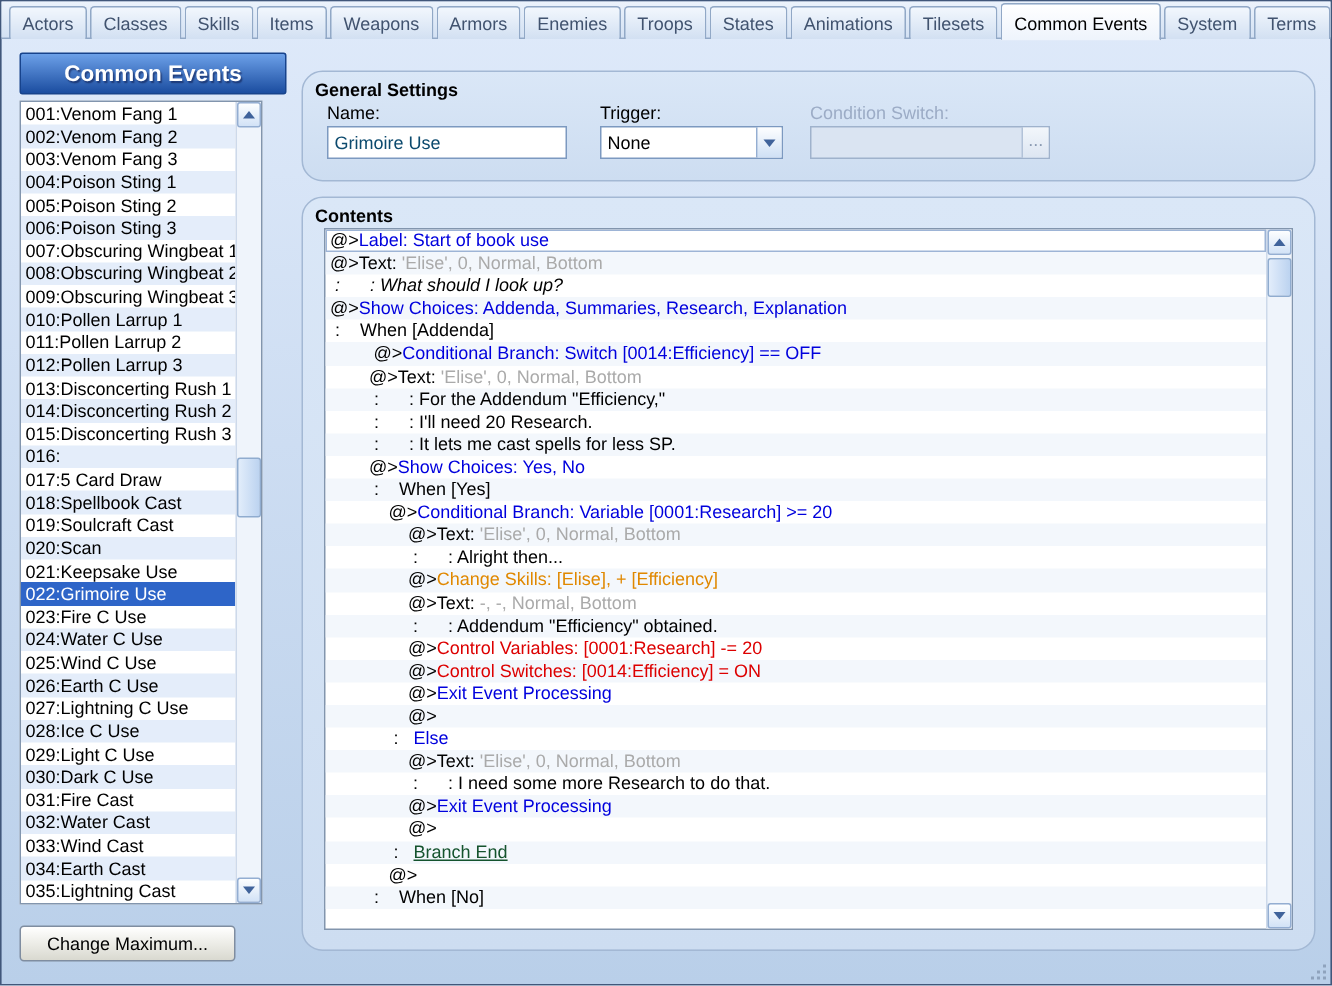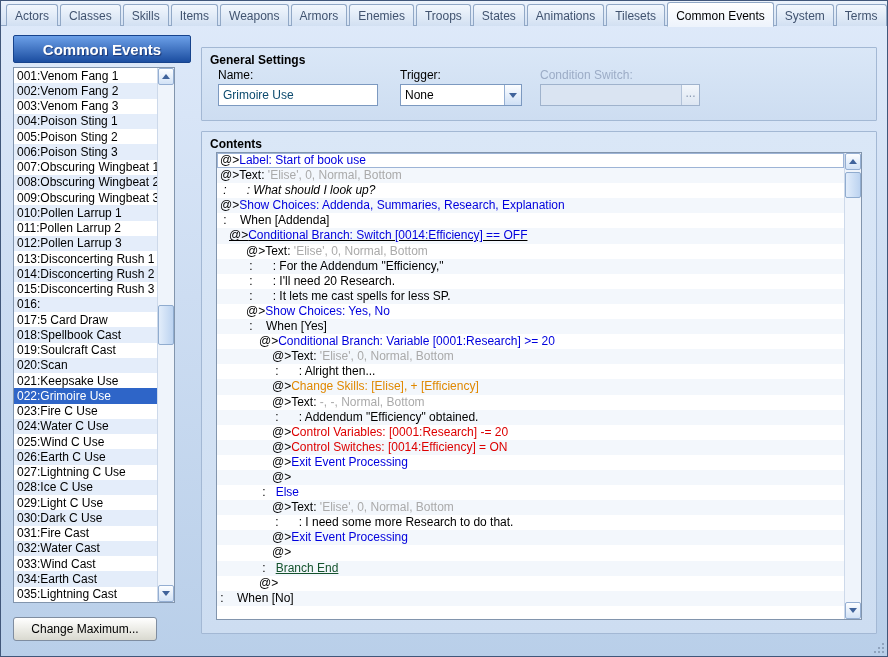--- a/index.html
+++ b/index.html
@@ -41,21 +41,21 @@
               border:1px solid #90accf; border-radius:2px; }
   .tri-up { width:0; height:0; border-left:4px solid transparent; border-right:4px solid transparent; border-bottom:5px solid #40639b; }
   .tri-down { width:0; height:0; border-left:4px solid transparent; border-right:4px solid transparent; border-top:5px solid #40639b; }
 
   
   .push-btn { position:absolute; left:12px; top:616px; width:144px; height:24px;
         border:1px solid #7f8da0; border-radius:3px; color:#000; font:12px "Liberation Sans",sans-serif;
         background:linear-gradient(#ffffff,#eeeee9 45%,#d9d9d0); cursor:default; }
 
   
-  .groupbox { position:absolute; border:1px solid #a3b8d4; border-radius:1px;
+  .groupbox { position:absolute; border:1px solid #a3b8d4; border-radius:14px;
         background:linear-gradient(#dae7f7,#cdddf1); }
   .groupbox.gs { left:200px; top:46px; width:676px; height:74px; }
   .groupbox.ct { left:200px; top:130px; width:676px; height:503px; }
   .gb-title { position:absolute; left:8px; top:5px; font-weight:bold; color:#000; }
 
   .fld-label { position:absolute; color:#000; }
   .fld-label.disabled { color:#9cacc6; }
   .textbox { position:absolute; height:22px; border:1px solid #7c99c0; background:#fff;
         font:12px "Liberation Sans",sans-serif; padding:0 4px; color:#0c4a6e; }
   .selectbox { position:absolute; height:22px; border:1px solid #7c99c0; background:#fff;
@@ -180,21 +180,21 @@
 
   <div class="groupbox ct">
     <div class="gb-title">Contents</div>
     <div class="cmd-list">
       <div class="cmd-lines">
           <div class="cmd-line focused" style="padding-left: 3px;"><span style="color: rgb(0, 0, 0);">@&gt;</span><span style="color: rgb(0, 0, 221);">Label: Start of book use</span></div>
           <div class="cmd-line" style="padding-left: 3px;"><span style="color: rgb(0, 0, 0);">@&gt;Text:</span><span style="color: rgb(170, 170, 170);"> 'Elise', 0, Normal, Bottom</span></div>
           <div class="cmd-line" style="padding-left: 3px;"><span style="color: rgb(0, 0, 0); font-style: italic;"> :      : What should I look up?</span></div>
           <div class="cmd-line" style="padding-left: 3px;"><span style="color: rgb(0, 0, 0);">@&gt;</span><span style="color: rgb(0, 0, 221);">Show Choices: Addenda, Summaries, Research, Explanation</span></div>
           <div class="cmd-line" style="padding-left: 3px;"><span style="color: rgb(0, 0, 0);"> :    When [Addenda]</span></div>
-          <div class="cmd-line" style="padding-left: 12px; text-decoration: underline;"><span style="color: rgb(0, 0, 0);">@&gt;</span><span style="color: rgb(0, 0, 221);">Conditional Branch: Switch [0014:Efficiency] == OFF</span></div>
+          <div class="cmd-line" style="padding-left: 32px;"><span style="color: rgb(0, 0, 0);">@&gt;</span><span style="color: rgb(0, 0, 221);">Conditional Branch: Switch [0014:Efficiency] == OFF</span></div>
           <div class="cmd-line" style="padding-left: 29px;"><span style="color: rgb(0, 0, 0);">@&gt;Text:</span><span style="color: rgb(170, 170, 170);"> 'Elise', 0, Normal, Bottom</span></div>
           <div class="cmd-line" style="padding-left: 29px;"><span style="color: rgb(0, 0, 0);"> :      : For the Addendum "Efficiency,"</span></div>
           <div class="cmd-line" style="padding-left: 29px;"><span style="color: rgb(0, 0, 0);"> :      : I'll need 20 Research.</span></div>
           <div class="cmd-line" style="padding-left: 29px;"><span style="color: rgb(0, 0, 0);"> :      : It lets me cast spells for less SP.</span></div>
           <div class="cmd-line" style="padding-left: 29px;"><span style="color: rgb(0, 0, 0);">@&gt;</span><span style="color: rgb(0, 0, 221);">Show Choices: Yes, No</span></div>
           <div class="cmd-line" style="padding-left: 29px;"><span style="color: rgb(0, 0, 0);"> :    When [Yes]</span></div>
           <div class="cmd-line" style="padding-left: 42px;"><span style="color: rgb(0, 0, 0);">@&gt;</span><span style="color: rgb(0, 0, 221);">Conditional Branch: Variable [0001:Research] &gt;= 20</span></div>
           <div class="cmd-line" style="padding-left: 55px;"><span style="color: rgb(0, 0, 0);">@&gt;Text:</span><span style="color: rgb(170, 170, 170);"> 'Elise', 0, Normal, Bottom</span></div>
           <div class="cmd-line" style="padding-left: 55px;"><span style="color: rgb(0, 0, 0);"> :      : Alright then...</span></div>
           <div class="cmd-line" style="padding-left: 55px;"><span style="color: rgb(0, 0, 0);">@&gt;</span><span style="color: rgb(224, 136, 0);">Change Skills: [Elise], + [Efficiency]</span></div>
@@ -204,21 +204,21 @@
           <div class="cmd-line" style="padding-left: 55px;"><span style="color: rgb(0, 0, 0);">@&gt;</span><span style="color: rgb(221, 0, 0);">Control Switches: [0014:Efficiency] = ON</span></div>
           <div class="cmd-line" style="padding-left: 55px;"><span style="color: rgb(0, 0, 0);">@&gt;</span><span style="color: rgb(0, 0, 221);">Exit Event Processing</span></div>
           <div class="cmd-line" style="padding-left: 55px;"><span style="color: rgb(0, 0, 0);">@&gt;</span></div>
           <div class="cmd-line" style="padding-left: 42px;"><span style="color: rgb(0, 0, 0);"> :   </span><span style="color: rgb(0, 0, 221);">Else</span></div>
           <div class="cmd-line" style="padding-left: 55px;"><span style="color: rgb(0, 0, 0);">@&gt;Text:</span><span style="color: rgb(170, 170, 170);"> 'Elise', 0, Normal, Bottom</span></div>
           <div class="cmd-line" style="padding-left: 55px;"><span style="color: rgb(0, 0, 0);"> :      : I need some more Research to do that.</span></div>
           <div class="cmd-line" style="padding-left: 55px;"><span style="color: rgb(0, 0, 0);">@&gt;</span><span style="color: rgb(0, 0, 221);">Exit Event Processing</span></div>
           <div class="cmd-line" style="padding-left: 55px;"><span style="color: rgb(0, 0, 0);">@&gt;</span></div>
           <div class="cmd-line" style="padding-left: 42px;"><span style="color: rgb(0, 0, 0);"> :   </span><span style="color: #14532d; text-decoration: underline;">Branch End</span></div>
           <div class="cmd-line" style="padding-left: 42px;"><span style="color: rgb(0, 0, 0);">@&gt;</span></div>
-          <div class="cmd-line" style=""><span style="color: rgb(0, 0, 0);"> :    When [No]</span></div>
+          <div class="cmd-line" style="padding-left: 29px;"><span style="color: rgb(0, 0, 0);"> :    When [No]</span></div>
         </div>
       <div class="vscroll">
         <div class="sb-btn up">
             <i class="tri-up"></i>
           </div>
         <div class="sb-thumb" style="top:19px;height:26px;"></div>
         <div class="sb-btn down">
             <i class="tri-down"></i>
           </div>
       </div>

